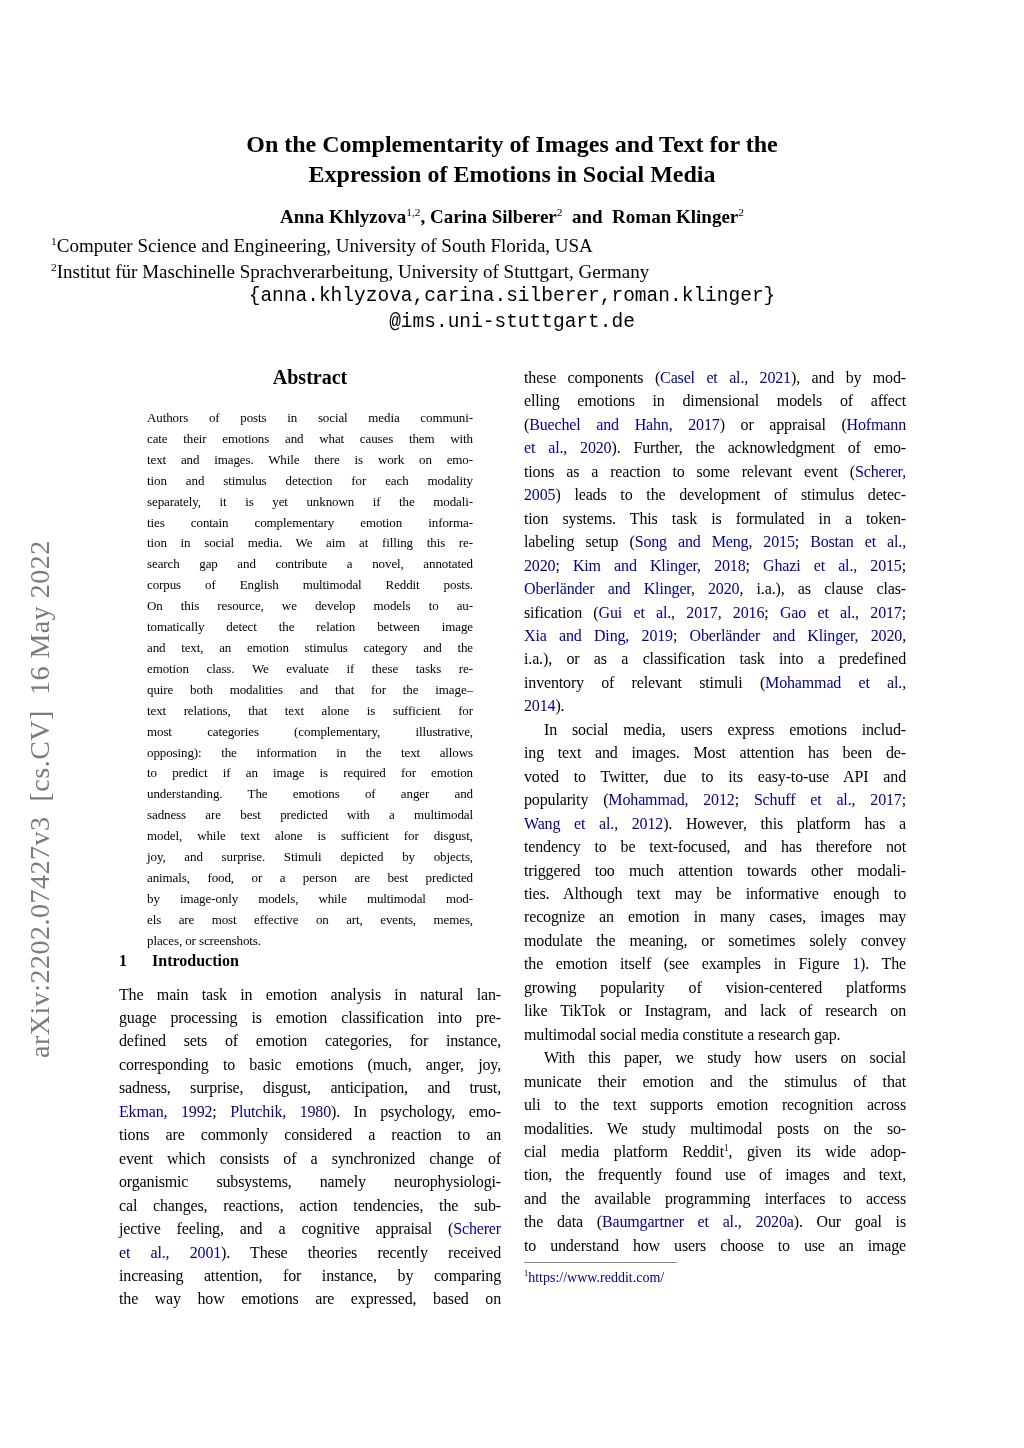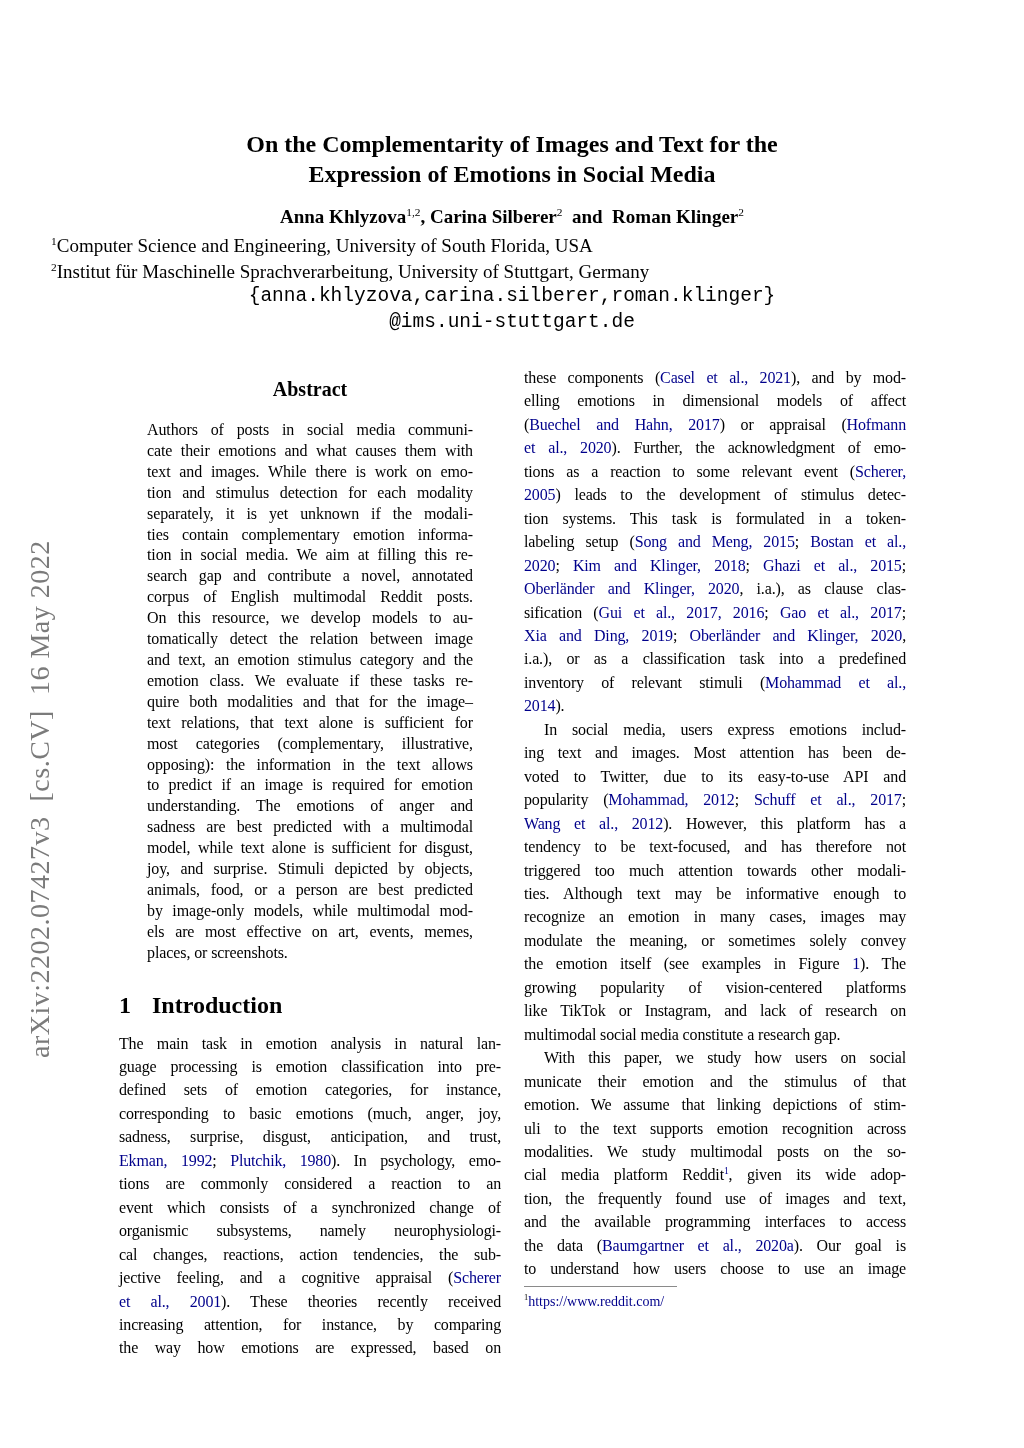--- a/index.html
+++ b/index.html
@@ -18,23 +18,23 @@
     font-weight:bold;font-size:24px;line-height:30px;}
   .authors{position:absolute;top:206px;left:0;width:100%;text-align:center;
     font-weight:bold;font-size:19px;}
   .authors .sup{font-weight:normal;}
   .affils{position:absolute;top:233px;left:4px;width:100%;text-align:left;
     font-size:19px;line-height:25.5px;padding-left:47px;}
   .emails{position:absolute;top:284px;left:0;width:100%;text-align:center;
     font-size:19.5px;line-height:25.5px;font-family:"Liberation Mono",monospace;}
   .col-left{position:absolute;left:119px;top:364px;width:382px;}
   .col-right{position:absolute;left:524px;top:366px;width:382px;}
-  .abs-heading{text-align:center;font-weight:bold;font-size:20px;margin-top:14px;}
-  .abs-body{margin-top:19px;padding:0 28px;font-size:16px;line-height:20.9px;letter-spacing:-0.1px;}
-  .sec-heading{margin-top:28px;font-size:24px;font-weight:bold;}
+  .abs-heading{text-align:center;font-weight:bold;font-size:20px;margin-top:2px;}
+  .abs-body{margin-top:19px;padding:0 28px;font-size:13px;line-height:20.9px;letter-spacing:-0.1px;}
+  .sec-heading{margin-top:0;font-size:16px;font-weight:bold;}
   .sec-num{display:inline-block;min-width:33px;}
   .body-text{font-size:16px;line-height:23.45px;letter-spacing:-0.15px;}
   .col-left .body-text{margin-top:13px;}
   .tline{text-align:justify;text-align-last:justify;text-justify:inter-word;}
   .tline.tlast{text-align-last:left;}
   .link{color:var(--link,#00008b);}
   .sup{vertical-align:super;font-size:60%;line-height:0;}
   .suplink{vertical-align:super;font-size:60%;line-height:0;color:var(--link,#00008b);}
   .ind{display:inline-block;width:20px;}
   .footnote-block{margin-top:5px;}
@@ -146,21 +146,20 @@
         <div class="tline"><span>recognize an emotion in many cases, images may</span></div>
         <div class="tline"><span>modulate the meaning, or sometimes solely convey</span></div>
         <div class="tline"><span>the emotion itself (see examples in Figure </span><span class="link">1</span><span>). The</span></div>
         <div class="tline"><span>growing popularity of vision-centered platforms</span></div>
         <div class="tline"><span>like TikTok or Instagram, and lack of research on</span></div>
         <div class="tline tlast"><span>multimodal social media constitute a research gap.</span></div>
       </div>
     <div class="body-text">
         <div class="tline"><span class="ind"></span><span>With this paper, we study how users on social</span></div>
         <div class="tline"><span>municate their emotion and the stimulus of that</span></div>
-        <div class="tline"><span>emotion. We assume that linking depictions of stim-</span></div>
         <div class="tline"><span>uli to the text supports emotion recognition across</span></div>
         <div class="tline"><span>modalities. We study multimodal posts on the so-</span></div>
         <div class="tline"><span>cial media platform Reddit</span><span class="suplink">1</span><span>, given its wide adop-</span></div>
         <div class="tline"><span>tion, the frequently found use of images and text,</span></div>
         <div class="tline"><span>and the available programming interfaces to access</span></div>
         <div class="tline"><span>the data (</span><span class="link">Baumgartner et al., 2020a</span><span>). Our goal is</span></div>
         <div class="tline"><span>to understand how users choose to use an image</span></div>
       </div>
     <div class="footnote-block">
       <div class="footnote-rule"></div>

